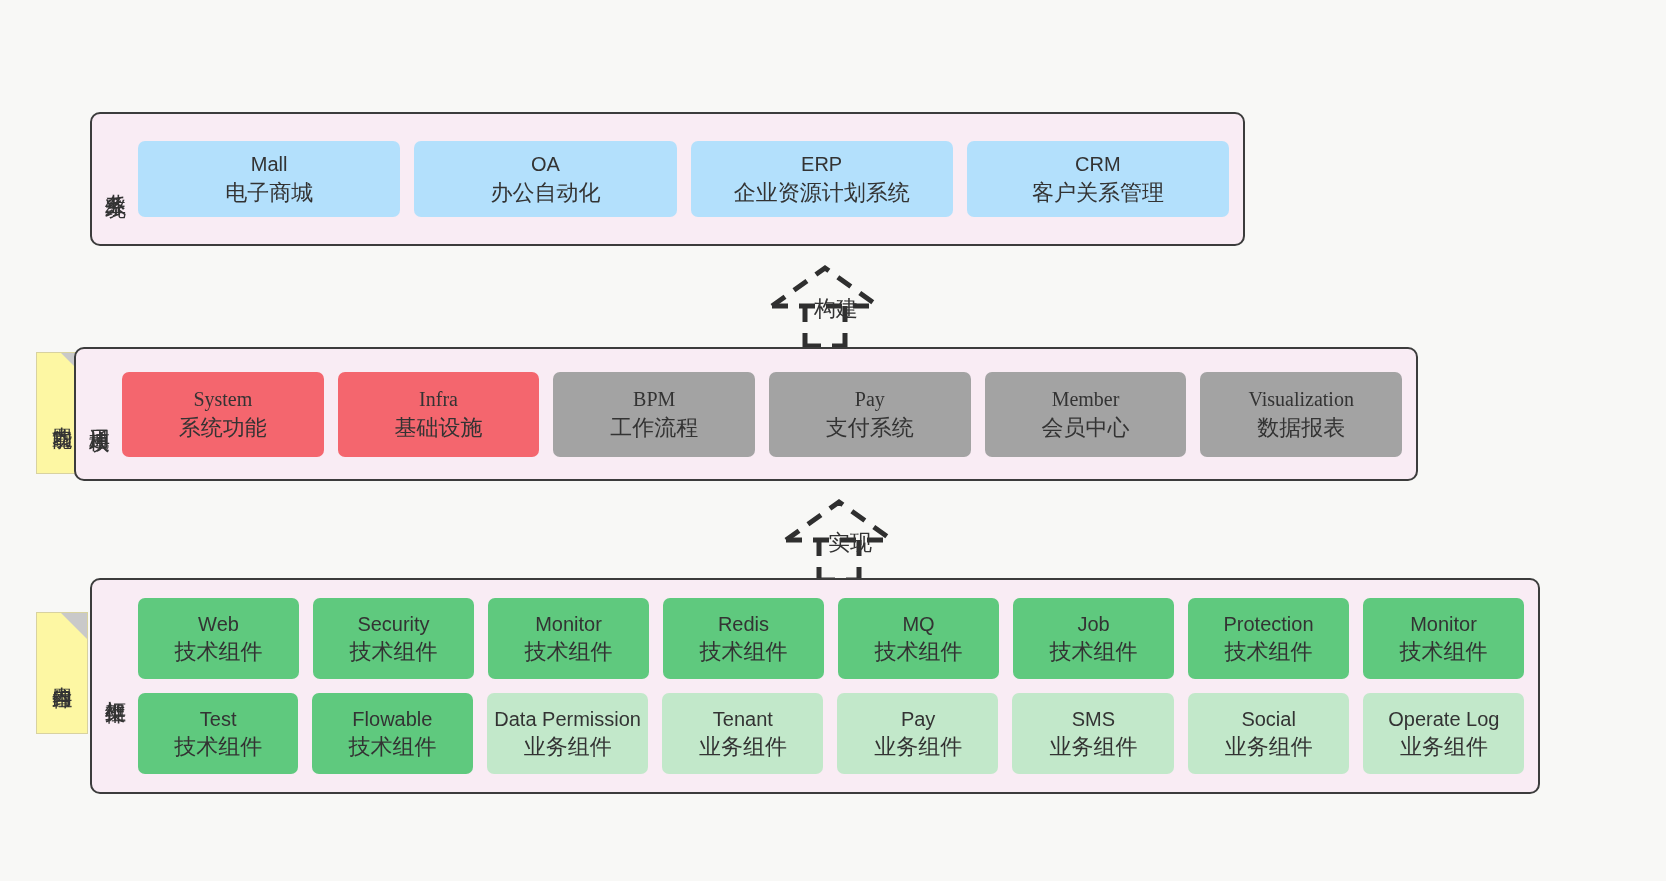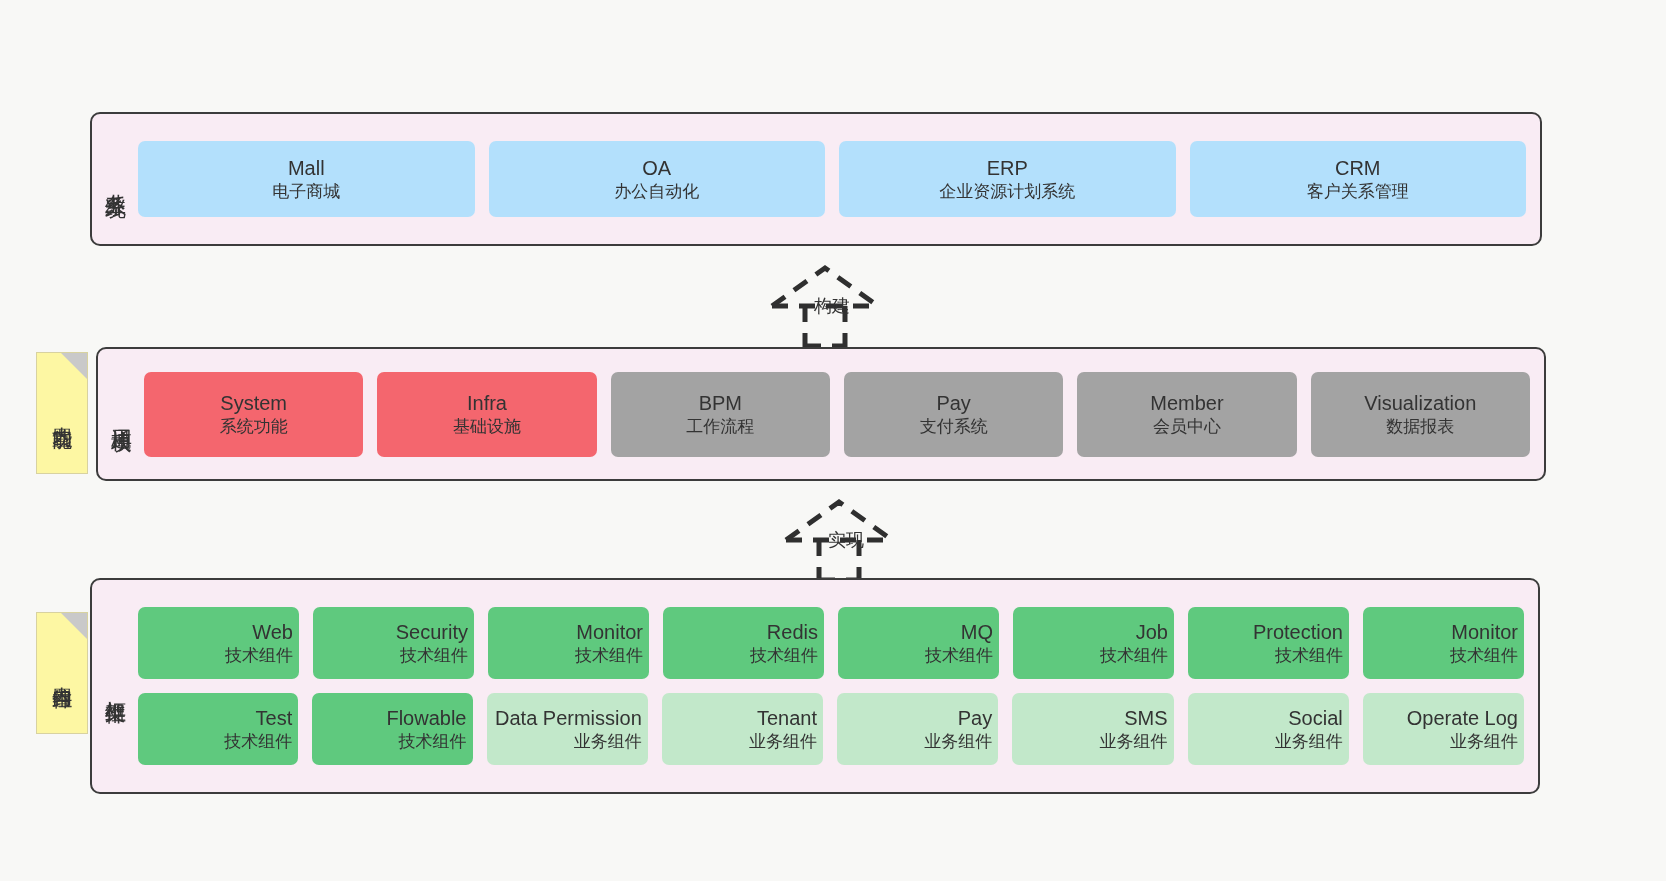--- a/index.html
+++ b/index.html
@@ -70,36 +70,36 @@
     display: flex;
     flex-direction: column;
     align-items: center;
     justify-content: center;
     text-align: center;
     box-sizing: border-box;
     padding: 4px 6px;
     line-height: 1.32;
   }
   .node .t1 { font-size: 20px; color: #333; }
-  .node .t2 { font-size: 17px; color: #333; }
+  .node .t2 { font-size: 22px; color: #333; }
 
   .n-blue   { background: #b3e0fc; }
   .n-red    { background: #f4666e; }
   .n-pink   { background: #a3a3a3; }
   .n-green  { background: #5fc97e; }
   .n-lgreen { background: #c2e8ca; padding-left: 7px; }
 
   
-  #band-business { left: 90px;  top: 112px; width: 1452px; height: 134px; }
-  #band-modules  { left: 96px;  top: 347px; width: 1450px; height: 134px; }
+  #band-business { left: 90px;  top: 112px; width: 1155px; height: 134px; }
+  #band-modules  { left: 74px;  top: 347px; width: 1344px; height: 134px; font-family: Liberation Serif, serif; }
   #band-framework{ left: 90px;  top: 578px; width: 1450px; height: 216px; }
 
   #band-business .node  { height: 76px; }
   #band-modules  .node  { height: 85px; }
-  #band-framework .node { height: 72px; align-items: flex-end; }
+  #band-framework .node { height: 81px; }
 
   
   .note {
     position: absolute;
     background: #fdf7a3;
     border: 1px solid #d8d2a0;
     box-sizing: border-box;
     display: flex;
     align-items: center;
     justify-content: center;
@@ -121,21 +121,21 @@
     border-color: transparent #c9c9c9 transparent transparent;
   }
   #note-functions  { left: 36px; top: 352px; width: 52px; height: 122px; }
   #note-components { left: 36px; top: 612px; width: 52px; height: 122px; }
 
   
   .uml-arrow { position: absolute; }
   .uml-arrow svg { display: block; overflow: visible; }
   .uml-label {
     position: absolute;
-    font-size: 18px;
+    font-size: 22px;
     color: #333;
     background: transparent;
     white-space: nowrap;
   }
   #arrow-build    { left: 752px; top: 258px; width: 170px; height: 90px; }
   #arrow-build .uml-label    { left: 62px; top: 36px; }
   #arrow-implement{ left: 766px; top: 492px; width: 170px; height: 90px; }
   #arrow-implement .uml-label{ left: 62px; top: 36px; }
 </style>
 </head>

